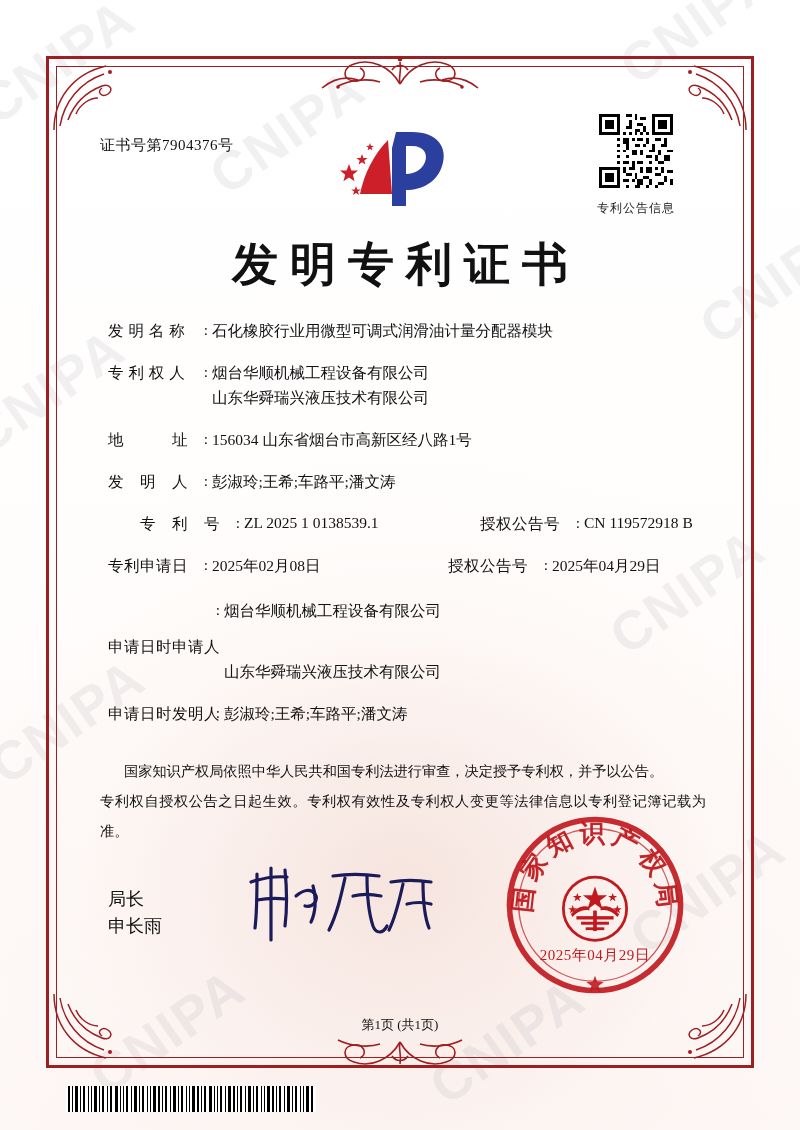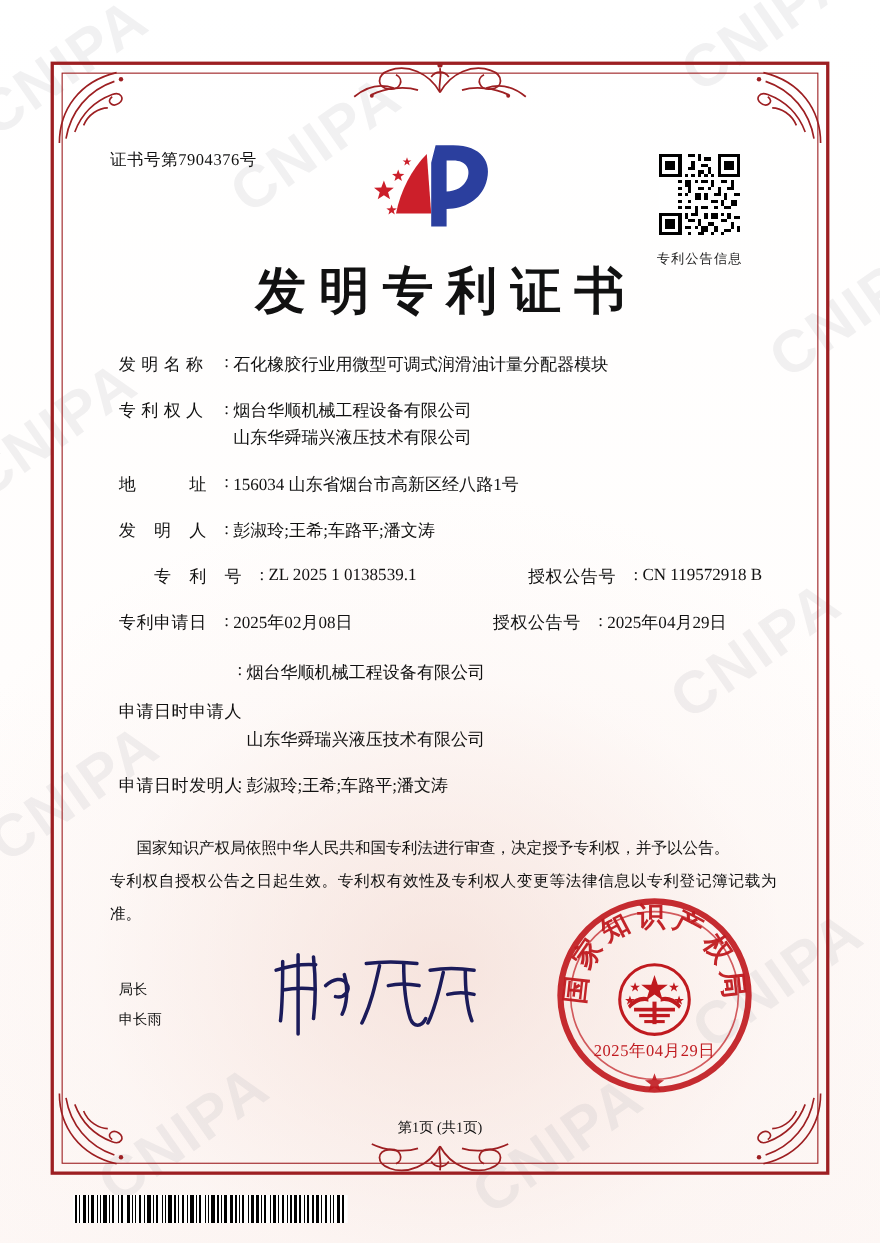--- a/index.html
+++ b/index.html
@@ -75,21 +75,21 @@
     top: 70px;
     font-size: 15px;
     letter-spacing: 0.5px;
     color: #111;
   }
 
   
   .qr-wrap {
     position: absolute;
     right: 48px;
-    top: 74px;
+    top: 48px;
     text-align: center;
     width: 120px;
   }
   .qr {
     width: 74px; height: 74px;
     margin: 0 auto;
     image-rendering: pixelated;
   }
   .qr-caption {
     margin-top: 8px;
@@ -163,21 +163,21 @@
     color: #111;
     text-align: justify;
   }
   .legal p { margin: 0; }
 
   
   .sig-block {
     position: absolute;
     left: 52px;
     top: 820px;
-    font-size: 13px;
+    font-size: 18px;
     line-height: 27px;
     color: #111;
   }
   .signature {
     position: absolute;
     left: 185px;
     top: 790px;
     width: 210px;
     height: 90px;
   }

